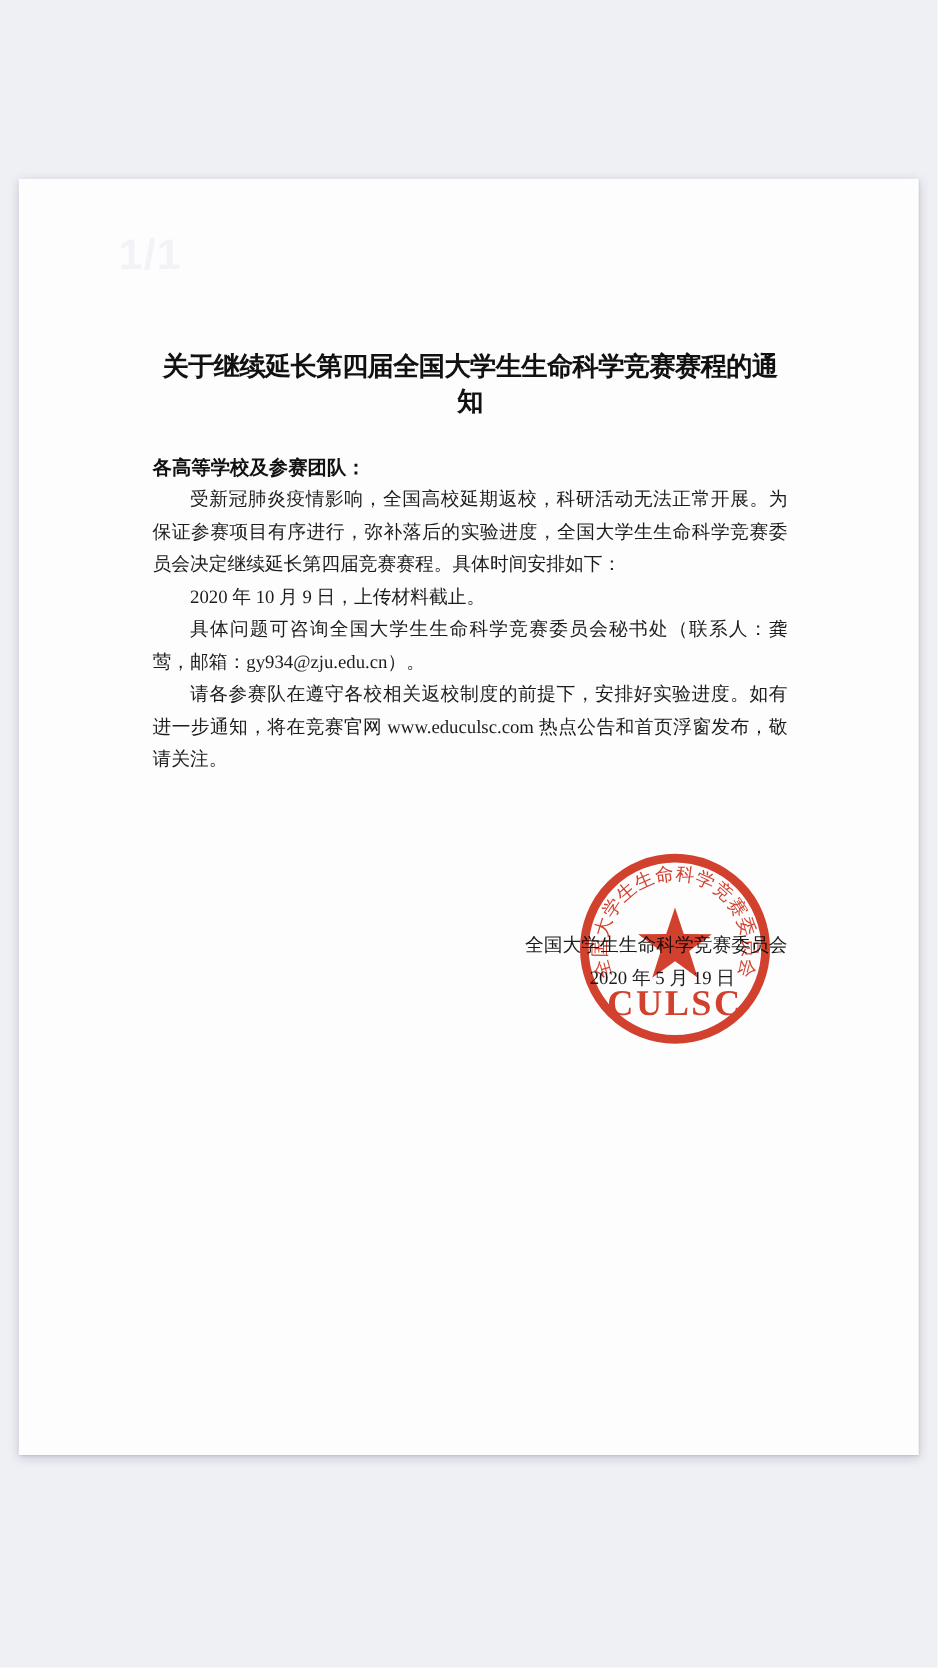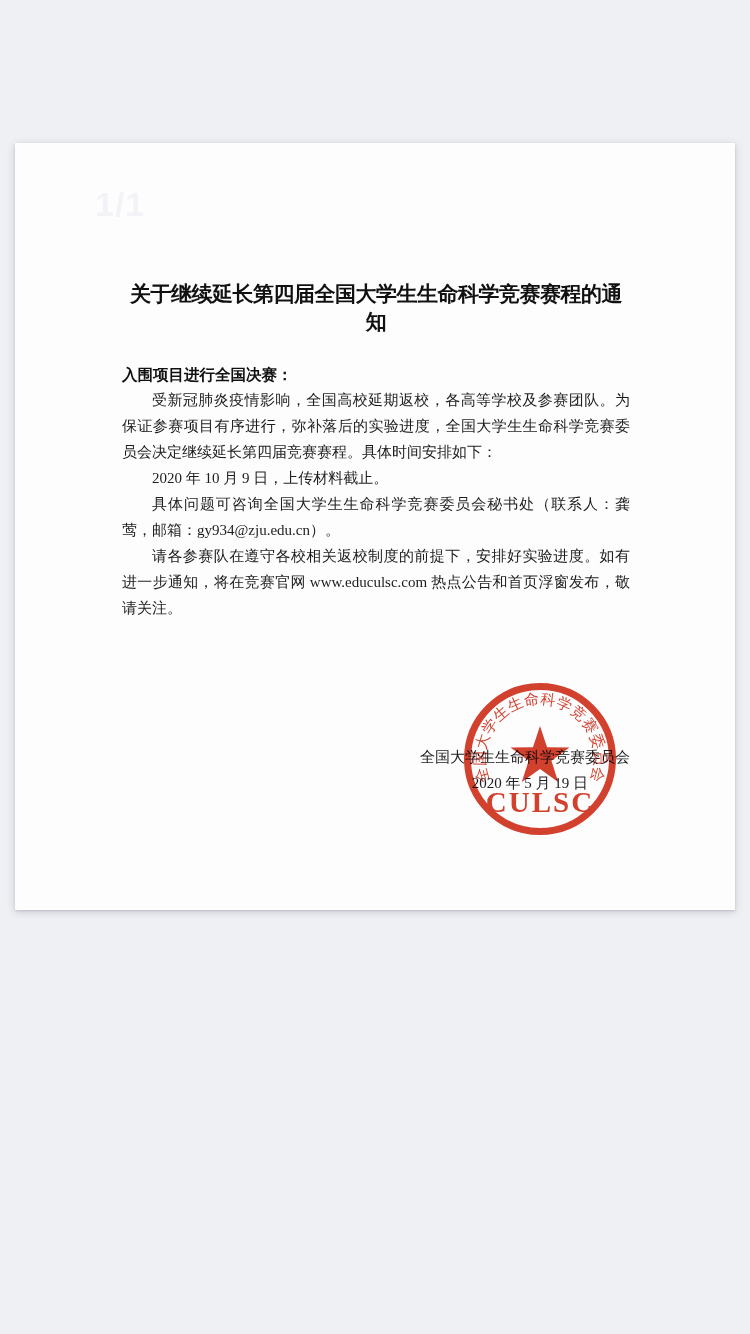--- a/index.html
+++ b/index.html
@@ -8,21 +8,21 @@
     --page:#fdfdfe;
     --ink:#1c1c1c;
   }
   html,body{margin:0;padding:0;}
   body{
     width:750px;height:1334px;overflow:hidden;position:relative;
     background:var(--bg);
     font-family:"Liberation Serif","DejaVu Serif",serif;
   }
   .page{
-    position:absolute;left:15px;top:143px;width:720px;height:767px;
+    position:absolute;left:15px;top:143px;width:720px;height:1021px;
     background:var(--page);
     box-shadow:0 2px 8px rgba(70,70,100,.22),0 1px 2px rgba(70,70,100,.18);
   }
   .page-indicator{
     position:absolute;left:80px;top:42px;
     font-family:"Liberation Sans","DejaVu Sans",sans-serif;
     font-size:34px;font-weight:700;color:#f3f3f7;letter-spacing:1px;
     user-select:none;
   }
   .content{
@@ -71,24 +71,24 @@
 </head>
 <body>
 
 <div class="page">
 
   <div class="page-indicator">1/1</div>
 
   <div class="content">
     <h1 class="doc-title">关于继续延长第四届全国大学生生命科学竞赛赛程的通知</h1>
 
-    <div class="salutation">入围项目进行全国决赛：</div>
+    <div class="salutation">各高等学校及参赛团队：</div>
 
     <div class="body-text">
-      <p>受新冠肺炎疫情影响，全国高校延期返校，各高等学校及参赛团队。为保证参赛项目有序进行，弥补落后的实验进度，全国大学生生命科学竞赛委员会决定继续延长第四届竞赛赛程。具体时间安排如下：</p>
+      <p>受新冠肺炎疫情影响，全国高校延期返校，科研活动无法正常开展。为保证参赛项目有序进行，弥补落后的实验进度，全国大学生生命科学竞赛委员会决定继续延长第四届竞赛赛程。具体时间安排如下：</p>
       <p>2020 年 10 月 9 日，上传材料截止。</p>
       <p>具体问题可咨询全国大学生生命科学竞赛委员会秘书处（联系人：龚莺，邮箱：gy934@zju.edu.cn）。</p>
       <p>请各参赛队在遵守各校相关返校制度的前提下，安排好实验进度。如有进一步通知，将在竞赛官网 www.educulsc.com 热点公告和首页浮窗发布，敬请关注。</p>
     </div>
   </div>
 
   <div class="signature">
     <div class="sig-org">全国大学生生命科学竞赛委员会</div>
     <div class="sig-date">2020 年 5 月 19 日</div>
   </div>

